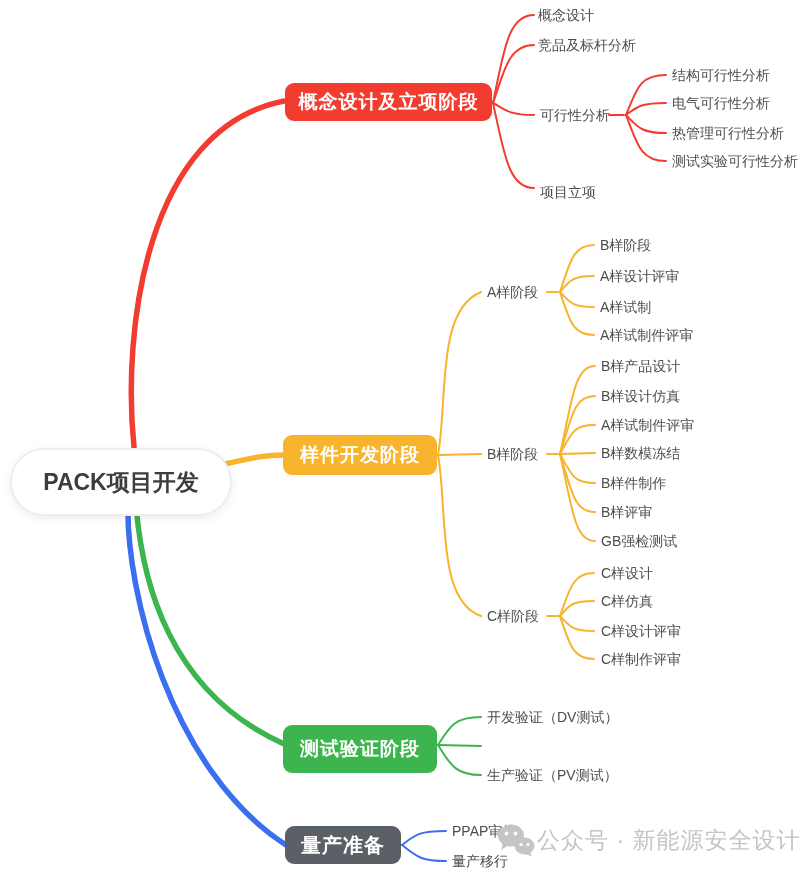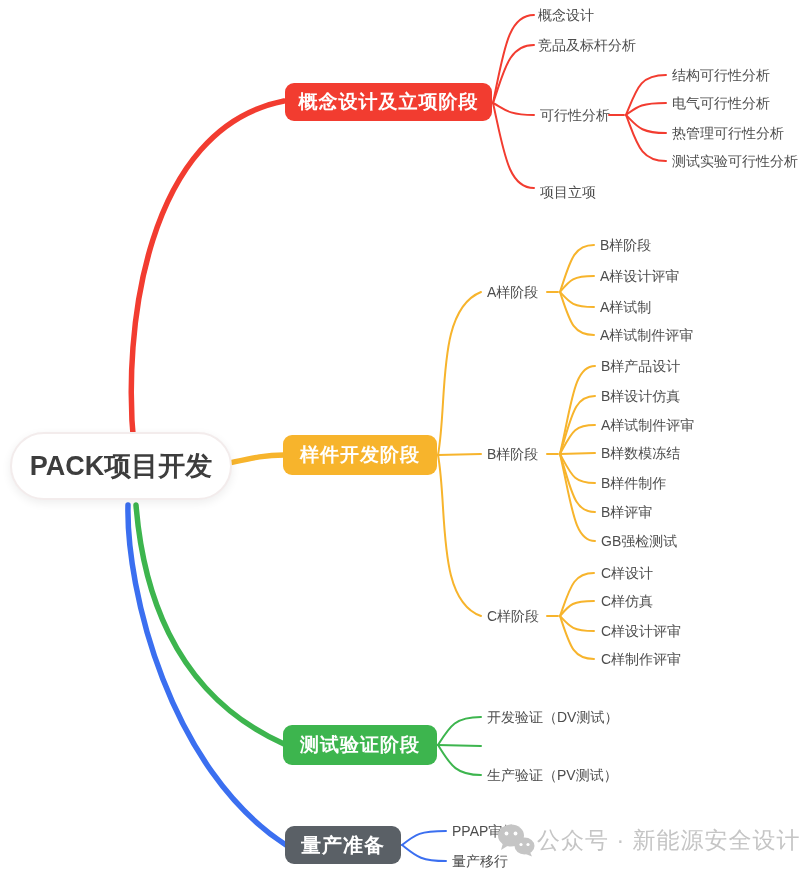--- a/index.html
+++ b/index.html
@@ -3,34 +3,34 @@
 <meta charset="utf-8">
 <style>
   html,body{margin:0;padding:0;background:#fff;}
   .canvas{
     position:relative;width:806px;height:874px;background:#ffffff;overflow:hidden;
     font-family:"Liberation Sans","DejaVu Sans",sans-serif;
   }
   svg.wires{position:absolute;left:0;top:0;width:806px;height:874px;}
   svg.wires path{fill:none;stroke-linecap:round;stroke-linejoin:round;}
   .root-node{
-    position:absolute;left:10px;top:432px;width:218px;height:64px;
+    position:absolute;left:10px;top:448px;width:218px;height:64px;
     background:#ffffff;border:2px solid #f3ecec;border-radius:34px;
     box-shadow:0 3px 10px rgba(0,0,0,0.07);
     display:flex;align-items:center;justify-content:center;
-    font-size:27px;font-weight:bold;color:#3d3d3d;cursor:pointer;
+    font-size:23px;font-weight:bold;color:#3d3d3d;cursor:pointer;
   }
   .branch-node{
     position:absolute;display:flex;align-items:center;justify-content:center;
     color:#ffffff;font-weight:bold;border-radius:9px;cursor:pointer;
     letter-spacing:1px;
   }
   .bn-concept{left:285px;top:83px;width:207px;height:38px;font-size:19px;}
   .bn-sample{left:283px;top:435px;width:154px;height:40px;font-size:19px;}
-  .bn-test{left:283px;top:725px;width:154px;height:40px;font-size:19px;}
+  .bn-test{left:283px;top:725px;width:154px;height:48px;font-size:19px;}
   .bn-production{left:285px;top:826px;width:116px;height:38px;font-size:20px;}
   .lbl{
     position:absolute;font-size:14px;line-height:20px;color:#4d4d4d;
     white-space:nowrap;cursor:pointer;
   }
   .watermark{
     position:absolute;left:537px;top:827px;font-size:23px;line-height:26px;
     letter-spacing:1px;white-space:nowrap;
   }
   .wm-icon{position:absolute;left:497px;top:823px;width:38px;height:34px;}

